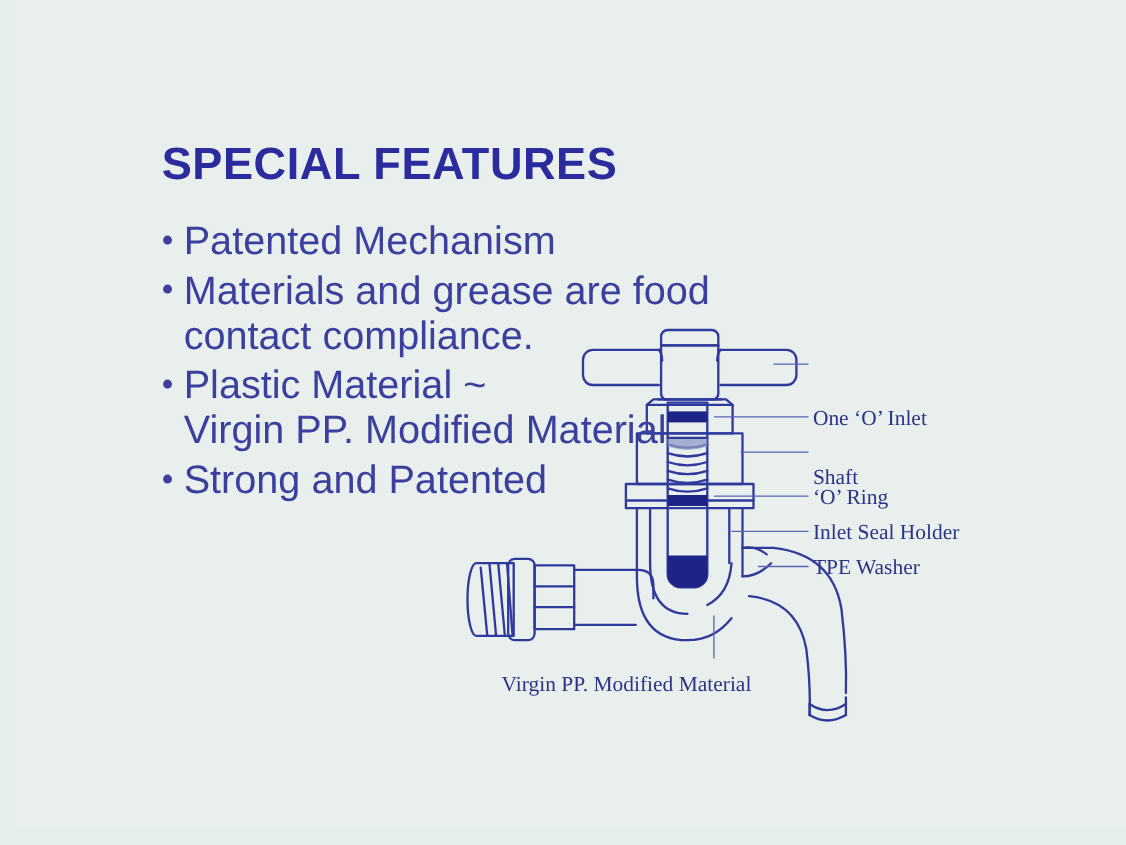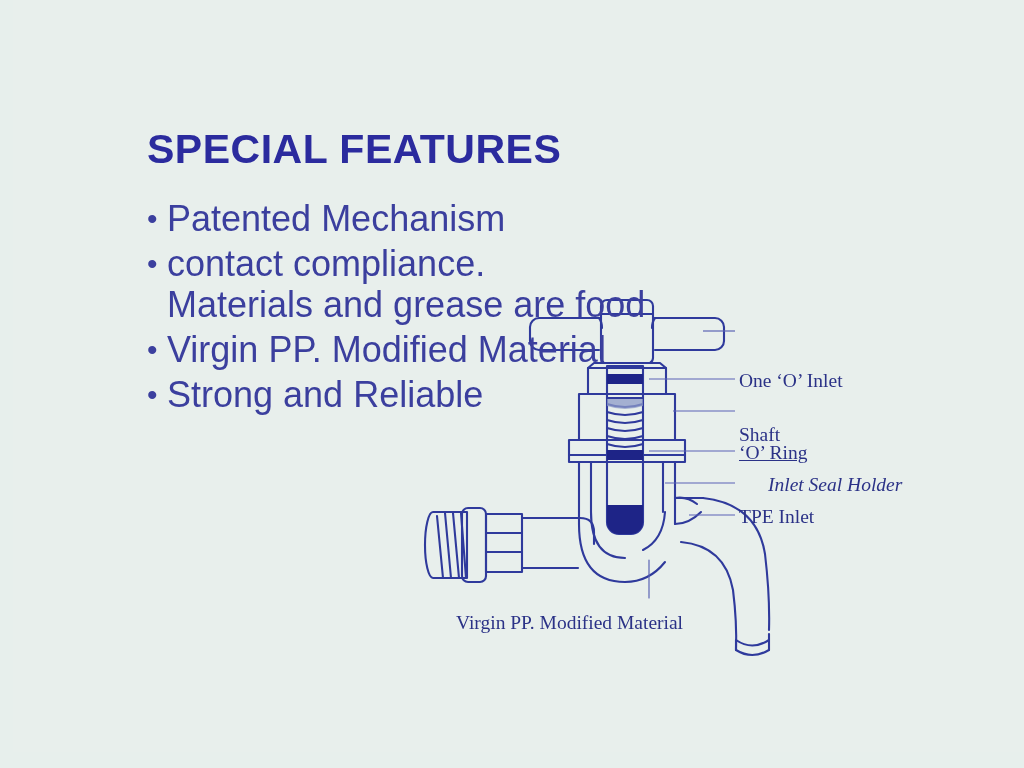--- a/index.html
+++ b/index.html
@@ -209,41 +209,42 @@
     <div class="feature-item">
       <span class="feature-bullet">•</span>
       <span class="feature-lines">
         <div class="feature-line">Patented Mechanism</div>
       </span>
     </div>
 
     <div class="feature-item">
       <span class="feature-bullet">•</span>
       <span class="feature-lines">
+        <div class="feature-line">Materials and grease are food</div>
         <div class="feature-line">contact compliance.</div>
-        <div class="feature-line">Materials and grease are food</div>
-      </span>
-    </div>
-
-    <div class="feature-item">
-      <span class="feature-bullet">•</span>
-      <span class="feature-lines">
+      </span>
+    </div>
+
+    <div class="feature-item">
+      <span class="feature-bullet">•</span>
+      <span class="feature-lines">
+        <div class="feature-line">Plastic Material ~</div>
         <div class="feature-line">Virgin PP. Modified Material</div>
       </span>
     </div>
 
     <div class="feature-item">
       <span class="feature-bullet">•</span>
       <span class="feature-lines">
-        <div class="feature-line">Strong and Reliable</div>
+        <div class="feature-line">Strong and Patented</div>
       </span>
     </div>
   </div>
 
   <div class="callout" style="left:726px; top:370px;">One ‘O’ Inlet</div>
   <div class="callout" style="left:726px; top:424px;">Shaft</div>
-  <div class="callout" style="left:726px; top:442px;text-decoration:underline;">‘O’ Ring</div>
-  <div class="callout" style="left:755px; top:474px;font-style:italic;">Inlet Seal Holder</div>
-  <div class="callout" style="left:726px; top:506px;">TPE Inlet</div>
+  <div class="callout" style="left:726px; top:442px;">‘O’ Ring</div>
+  <div class="callout" style="left:726px; top:474px;">Inlet Seal Holder</div>
+  <div class="callout" style="left:726px; top:506px;">TPE Washer</div>
 
   <div id="caption-bottom">Virgin PP. Modified Material</div>
 
 </div>
 
 </body></html>

